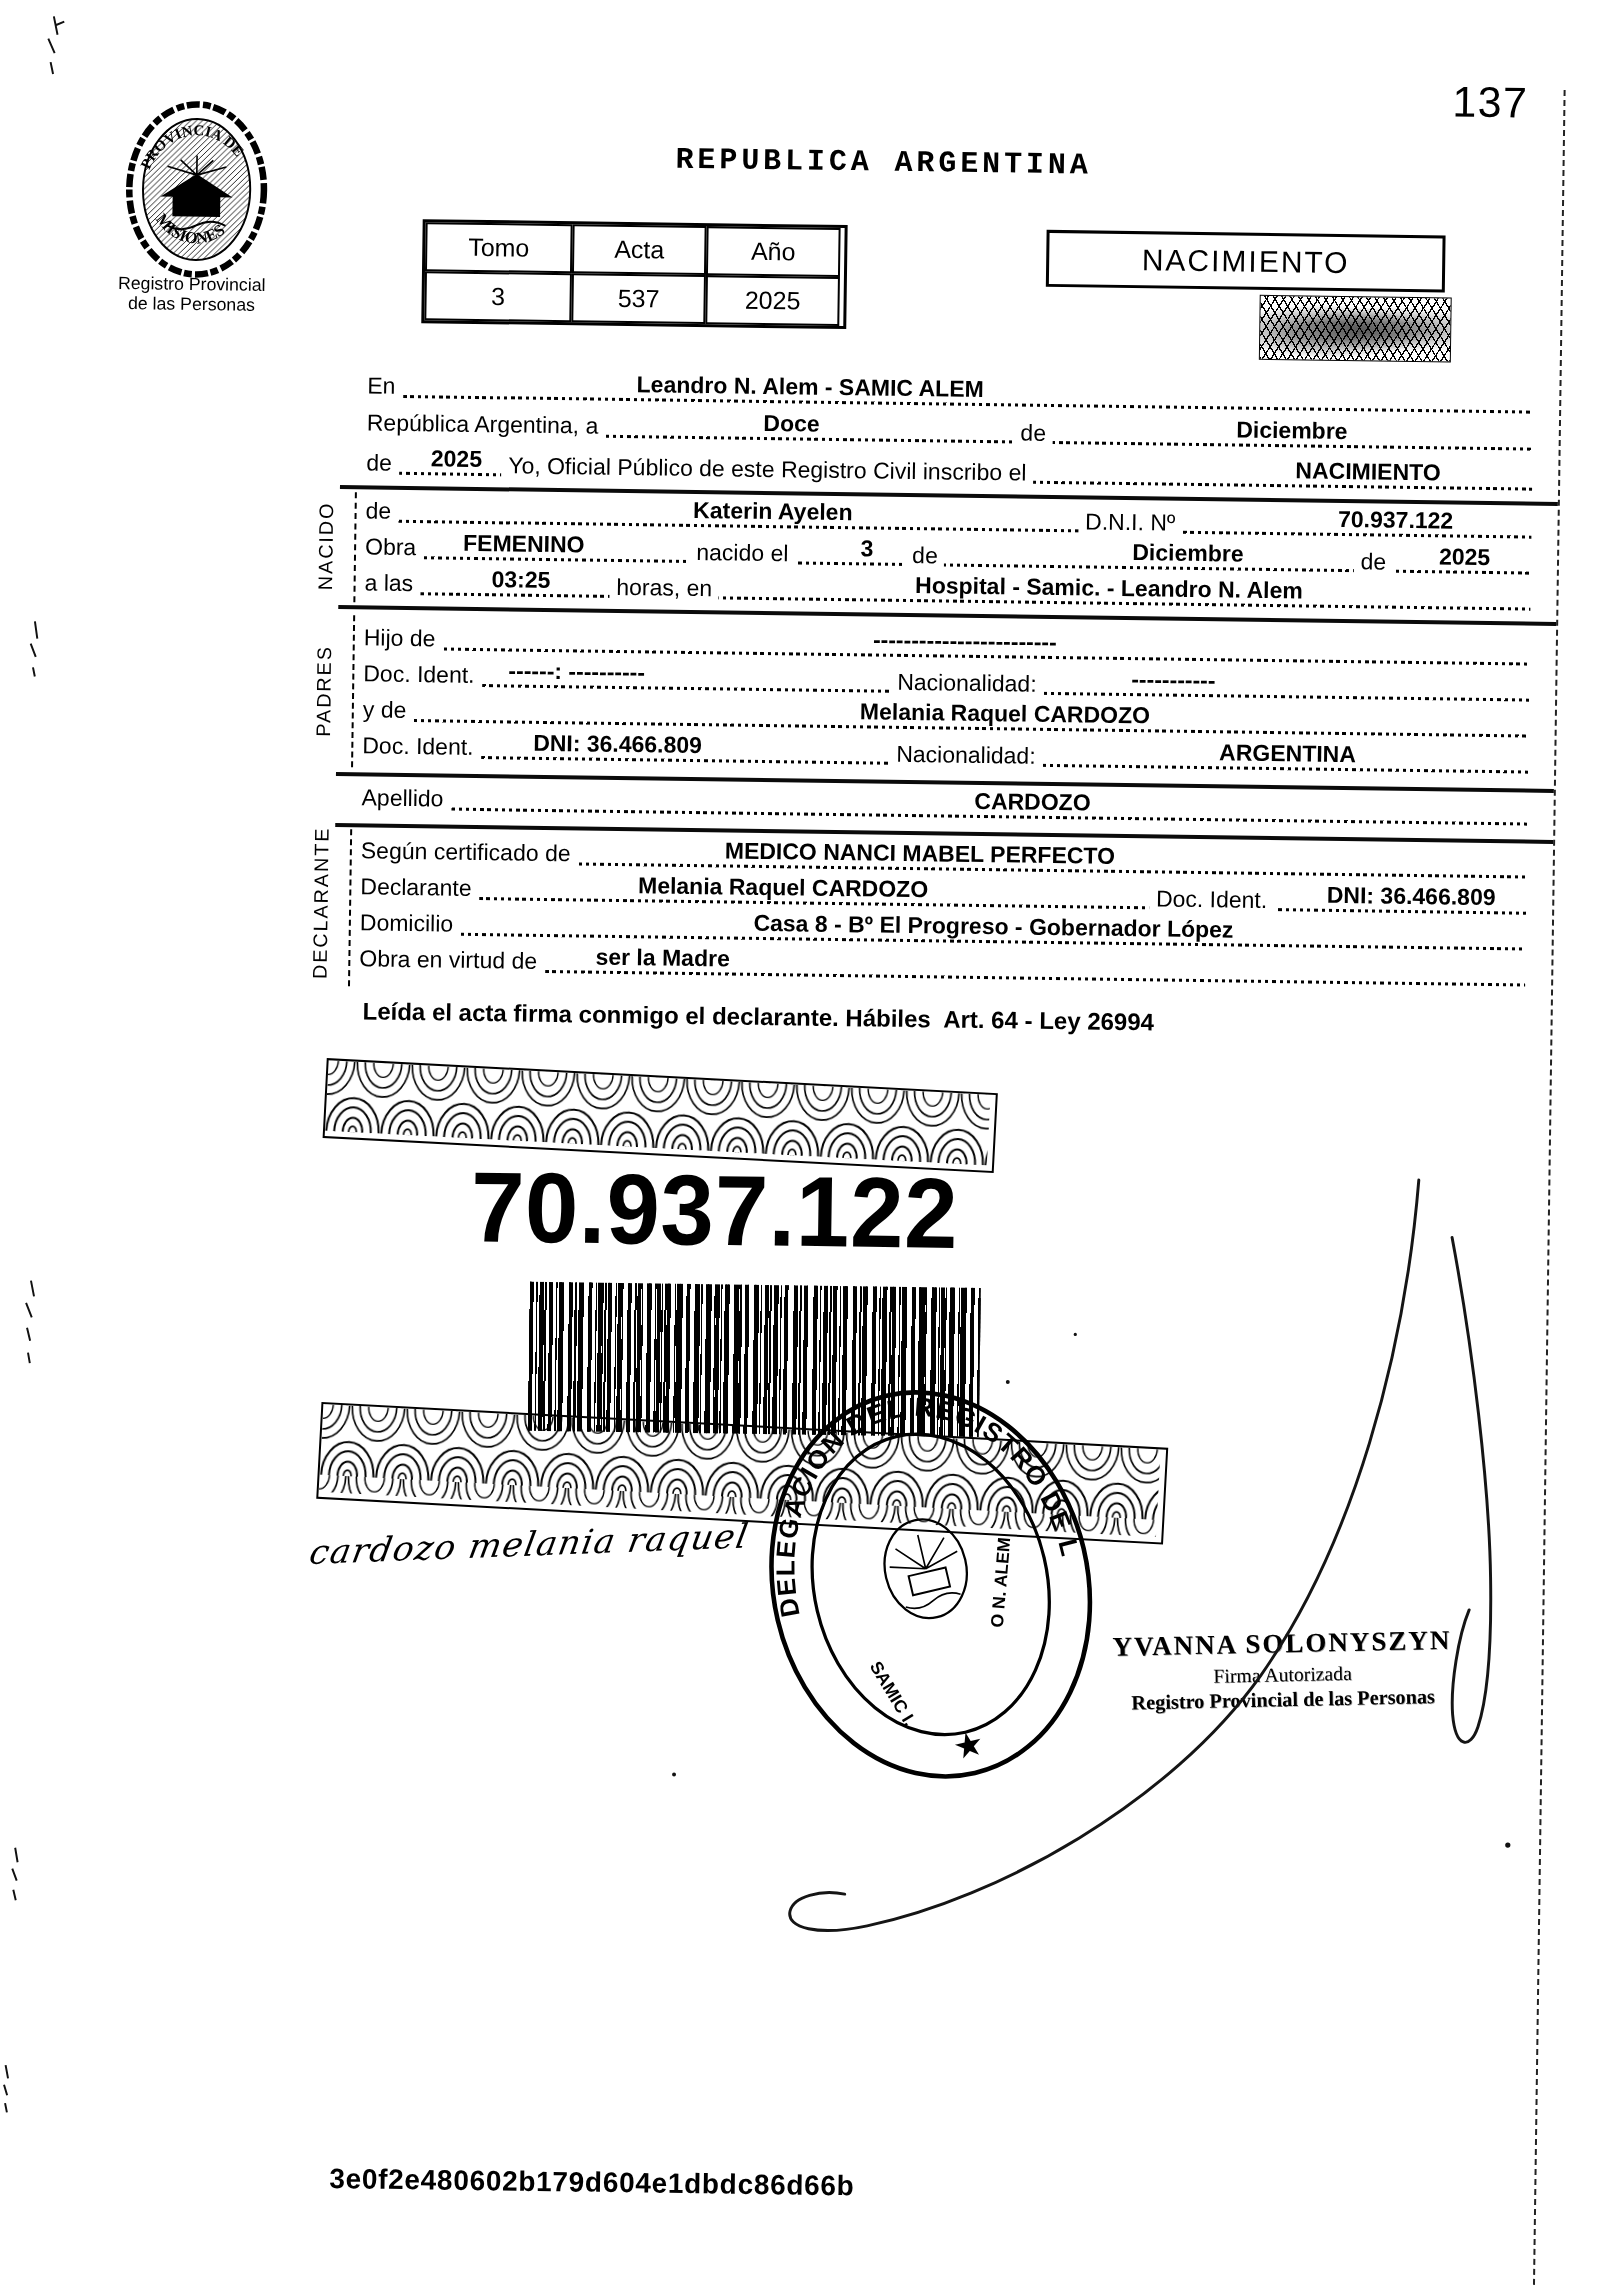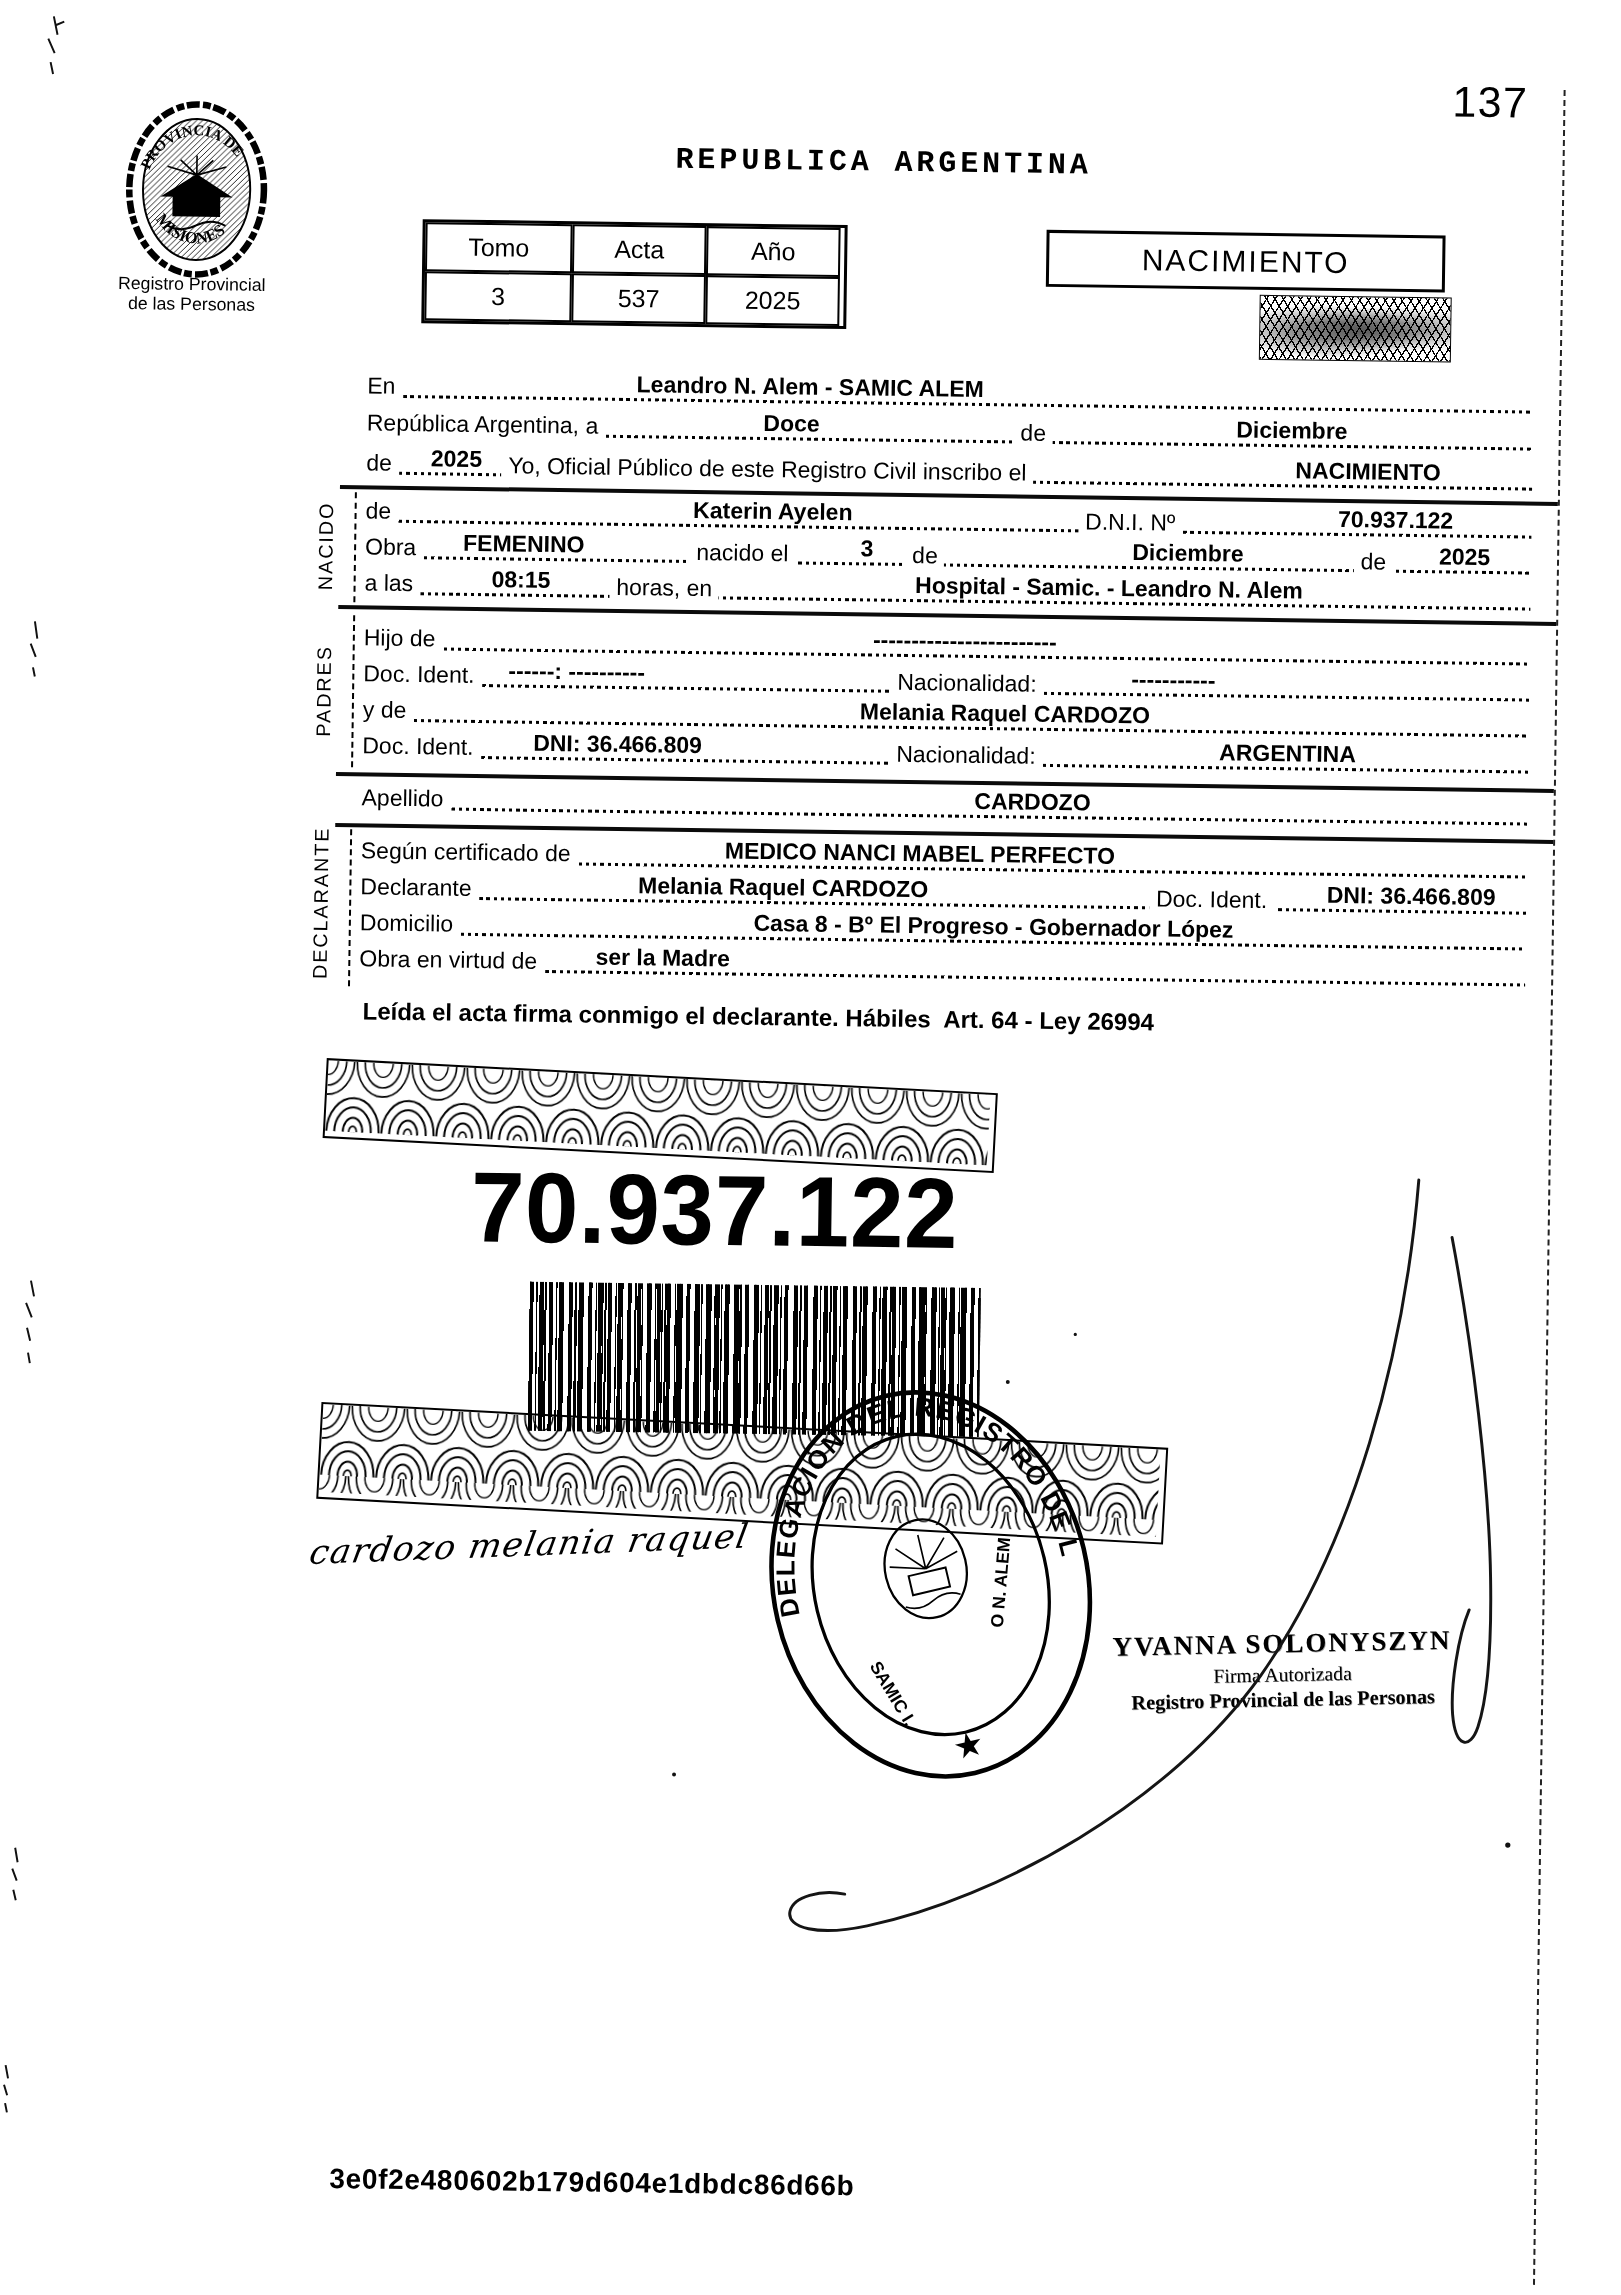--- a/index.html
+++ b/index.html
@@ -167,21 +167,21 @@
       <span class="val" style="left:40%">3</span>
       <span class="mid" style="left:43.5%">de</span>
       <span class="val" style="left:69%">Diciembre</span>
       <span class="mid" style="left:84%">de</span>
       <span class="val" style="left:94%">2025</span>
     </span>
   </div>
   <div class="row" style="top:558px">
     <span class="lbl">a las</span>
     <span class="leader">
-      <span class="val" style="left:9%">08:15</span>
+      <span class="val" style="left:9%">03:25</span>
       <span class="mid" style="left:17%">horas, en</span>
       <span class="val" style="left:62%">Hospital - Samic. - Leandro N. Alem</span>
     </span>
   </div>
 
   <div class="sep" style="top:603px"></div>
 
   <div class="seclabel" style="top:689px">
     <span>PADRES</span>
       </div>

